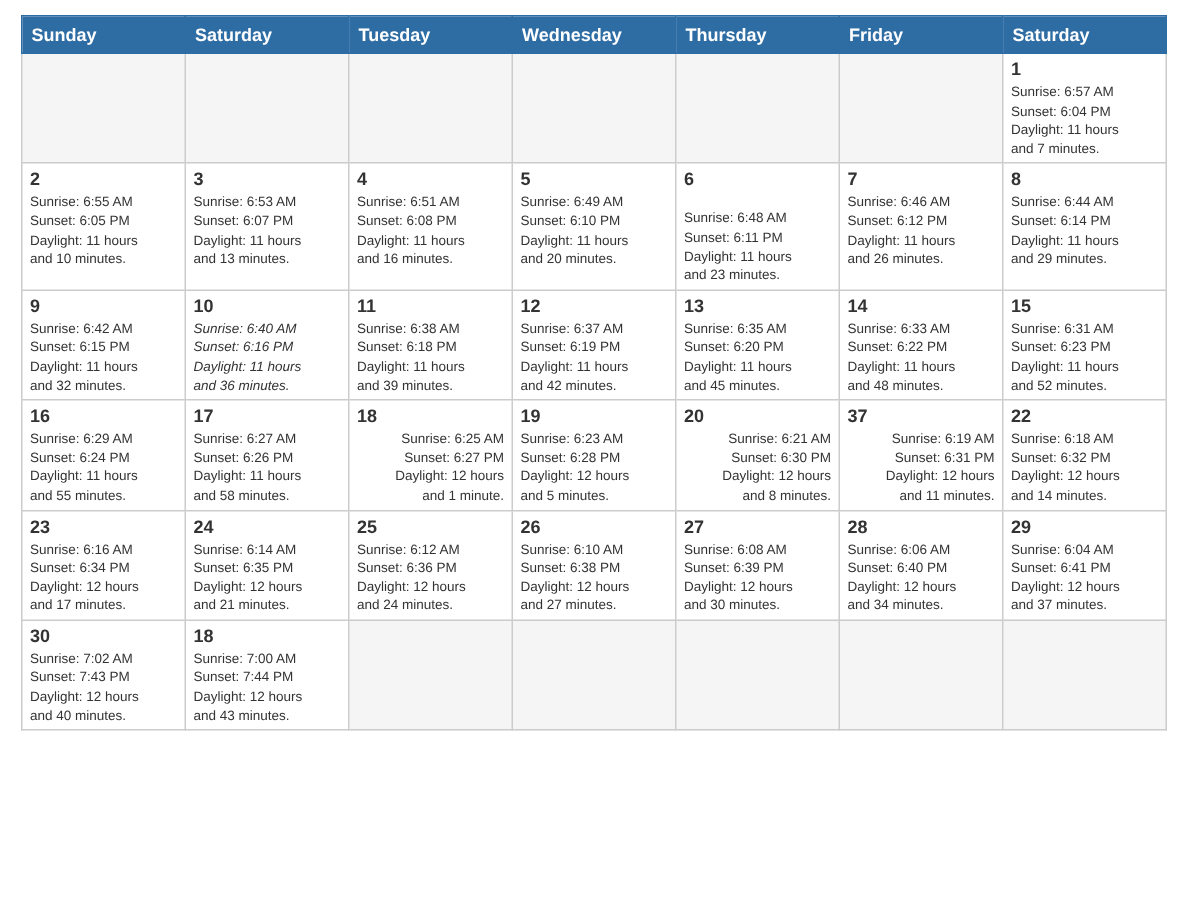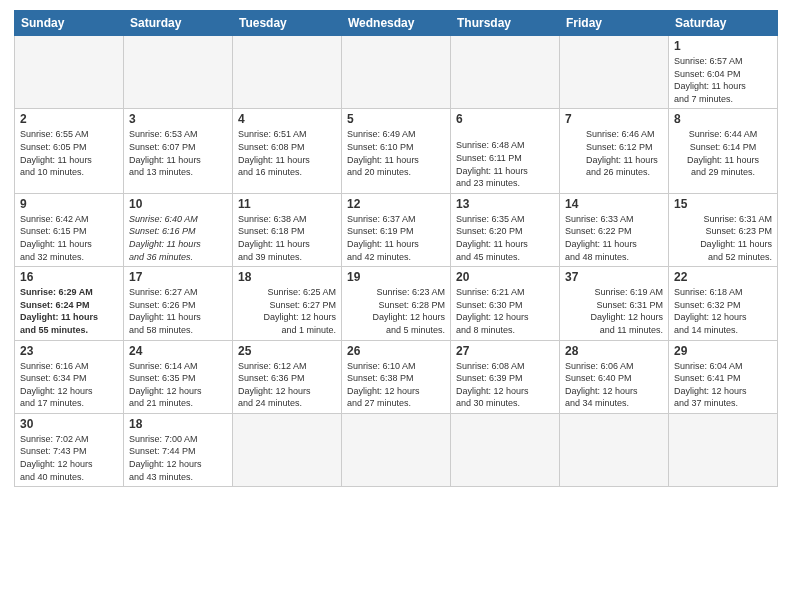--- a/index.html
+++ b/index.html
@@ -161,28 +161,28 @@
           </td>
           <td>
             <span class="day-number">6</span>
             <div class="day-info" style="white-space: pre-line; margin-top: 13px;">Sunrise: 6:48 AM
 Sunset: 6:11 PM
 Daylight: 11 hours
 and 23 minutes.</div>
           </td>
           <td>
             <span class="day-number">7</span>
-            <div class="day-info" style="white-space: pre-line; margin-left: 21px;">Sunrise: 6:46 AM
+            <div class="day-info" style="white-space: pre-line;">Sunrise: 6:46 AM
 Sunset: 6:12 PM
 Daylight: 11 hours
 and 26 minutes.</div>
           </td>
           <td>
             <span class="day-number">8</span>
-            <div class="day-info" style="white-space: pre-line; text-align: center;">Sunrise: 6:44 AM
+            <div class="day-info" style="white-space: pre-line;">Sunrise: 6:44 AM
 Sunset: 6:14 PM
 Daylight: 11 hours
 and 29 minutes.</div>
           </td>
         </tr>
         <tr>
           <td>
             <span class="day-number">9</span>
             <div class="day-info" style="white-space: pre-line;">Sunrise: 6:42 AM
 Sunset: 6:15 PM
@@ -219,58 +219,58 @@
           </td>
           <td>
             <span class="day-number">14</span>
             <div class="day-info" style="white-space: pre-line;">Sunrise: 6:33 AM
 Sunset: 6:22 PM
 Daylight: 11 hours
 and 48 minutes.</div>
           </td>
           <td>
             <span class="day-number">15</span>
-            <div class="day-info" style="white-space: pre-line; text-align: right;">Sunrise: 6:31 AM
+            <div class="day-info" style="white-space: pre-line;">Sunrise: 6:31 AM
 Sunset: 6:23 PM
 Daylight: 11 hours
 and 52 minutes.</div>
           </td>
         </tr>
         <tr>
           <td>
             <span class="day-number">16</span>
-            <div class="day-info" style="white-space: pre-line; font-weight: bold;">Sunrise: 6:29 AM
+            <div class="day-info" style="white-space: pre-line;">Sunrise: 6:29 AM
 Sunset: 6:24 PM
 Daylight: 11 hours
 and 55 minutes.</div>
           </td>
           <td>
             <span class="day-number">17</span>
             <div class="day-info" style="white-space: pre-line;">Sunrise: 6:27 AM
 Sunset: 6:26 PM
 Daylight: 11 hours
 and 58 minutes.</div>
           </td>
           <td>
             <span class="day-number">18</span>
             <div class="day-info" style="white-space: pre-line; text-align: right;">Sunrise: 6:25 AM
 Sunset: 6:27 PM
 Daylight: 12 hours
 and 1 minute.</div>
           </td>
           <td>
             <span class="day-number">19</span>
-            <div class="day-info" style="white-space: pre-line; text-align: right;">Sunrise: 6:23 AM
+            <div class="day-info" style="white-space: pre-line;">Sunrise: 6:23 AM
 Sunset: 6:28 PM
 Daylight: 12 hours
 and 5 minutes.</div>
           </td>
           <td>
             <span class="day-number">20</span>
-            <div class="day-info" style="white-space: pre-line;">Sunrise: 6:21 AM
+            <div class="day-info" style="white-space: pre-line; text-align: right;">Sunrise: 6:21 AM
 Sunset: 6:30 PM
 Daylight: 12 hours
 and 8 minutes.</div>
           </td>
           <td>
             <span class="day-number">37</span>
             <div class="day-info" style="white-space: pre-line; text-align: right;">Sunrise: 6:19 AM
 Sunset: 6:31 PM
 Daylight: 12 hours
 and 11 minutes.</div>

